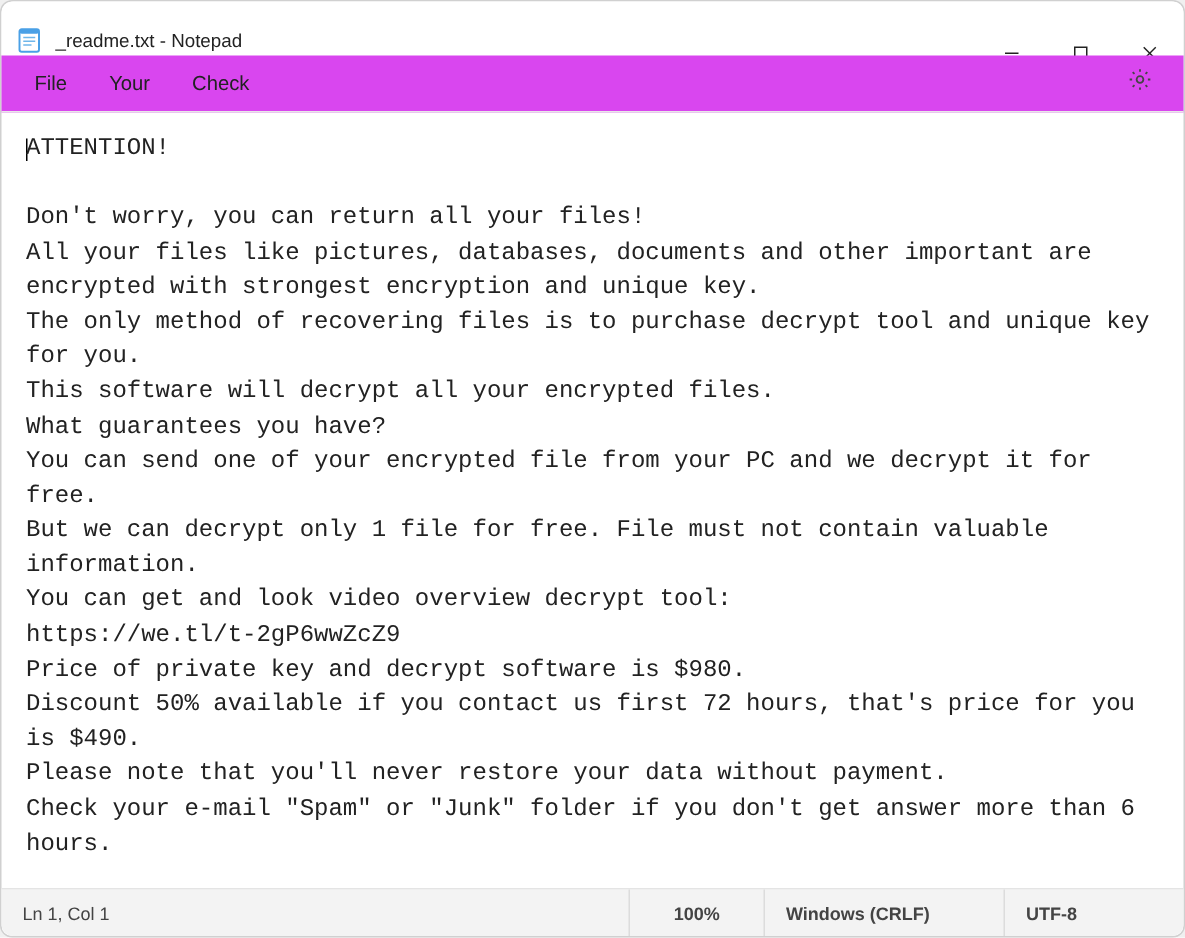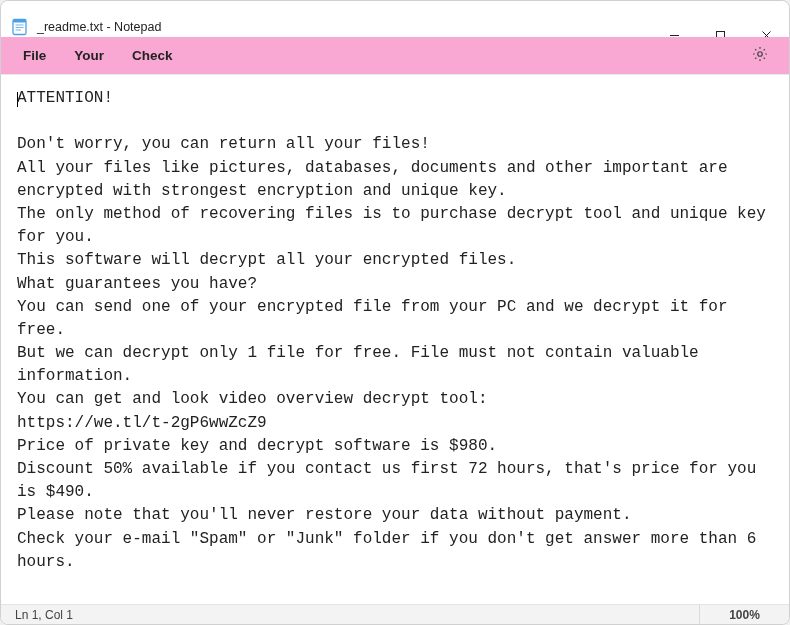--- a/index.html
+++ b/index.html
@@ -50,23 +50,22 @@
       align-items: center;
       justify-content: center;
       cursor: default;
     }
     .win-btn svg { stroke: #222; }
     .menubar {
       height: 38px;
       display: flex;
       align-items: center;
       padding: 0 8px;
-      background: #f9a8d4;
+      background: #d946ef;
       border-bottom: 1px solid #e8e8e8;
-      font-weight: bold;
     }
     .menu-item {
       padding: 6px 14px;
       font-size: 13.5px;
       color: #222;
       cursor: default;
     }
     .menubar-spacer { flex: 1; }
     .settings-btn {
       width: 34px;
@@ -91,21 +90,21 @@
     }
     .caret {
       display: inline-block;
       width: 1px;
       height: 15px;
       background: #000;
       vertical-align: text-bottom;
       margin-right: -1px;
     }
     .statusbar {
-      height: 20px;
+      height: 32px;
       background: #f3f3f3;
       border-top: 1px solid #e4e4e4;
       display: flex;
       align-items: flex-start;
       font-size: 12px;
       color: #444;
       border-radius: 0 0 8px 8px;
     }
     .status-cell {
       padding: 0 14px;
@@ -196,15 +195,17 @@
 
 Reserve e-mail address to contact us:
 datarestorehelp@airmail.cc
 
 Your personal ID:
 0593Jhyjd6xmZ1pv5qY2ekjliBAxZx9750Md3MdzVXYOuxNw1</div>
 
   <div class="statusbar">
     <div class="status-cell status-flex">Ln 1, Col 1</div>
     <div class="status-cell status-sep status-zoom">100%</div>
+    <div class="status-cell status-sep status-le">Windows (CRLF)</div>
+    <div class="status-cell status-sep status-enc">UTF-8</div>
   </div>
 
 </div>
 
 </body></html>

